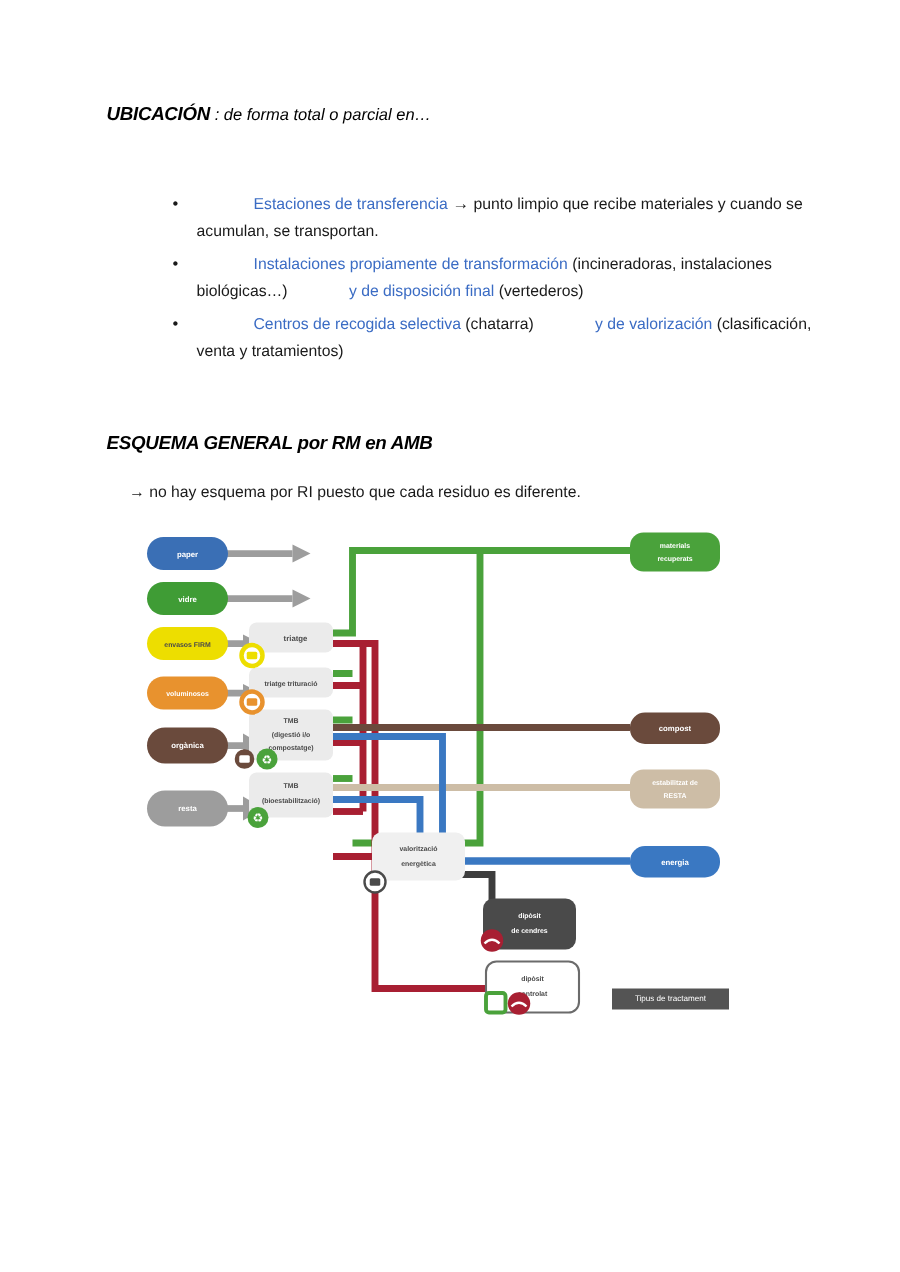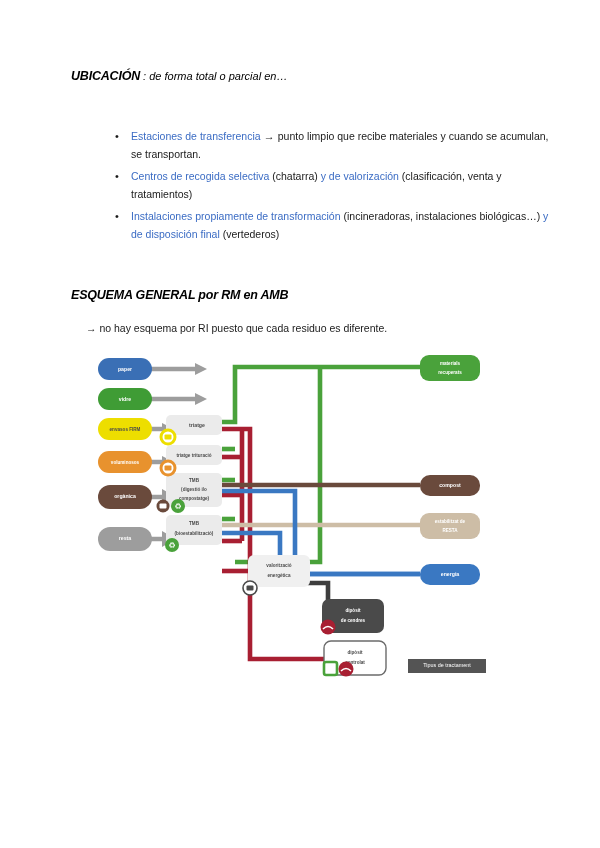--- a/index.html
+++ b/index.html
@@ -72,20 +72,21 @@
     content: "\2022";
     position: absolute;
     left: -16px;
     top: 0;
     font-size: 11px;
     color: #1a1a1a;
   }
   .blue-term {
     color: #3b6cc4;
     font-family: "Liberation Sans", sans-serif;
+    margin-left: 38px;
   }
   .arrow-glyph { font-size: 11px; }
 
   
   #diagram {
     position: absolute;
     top: 349px;
     left: 90px;
     width: 412px;
     height: 332px;
@@ -117,24 +118,24 @@
 
   <div class="heading" id="heading-ubicacion">
     <span>UBICACIÓN</span><span class="normal"> : de forma total o parcial en…</span>
   </div>
 
   <ul class="bullets">
     <li>
       <span class="blue-term">Estaciones de transferencia</span><span class="arrow-glyph"> → </span><span>punto limpio que recibe materiales y cuando se acumulan, se transportan.</span>
     </li>
     <li>
-      <span class="blue-term">Centros de recogida selectiva</span><span> (chatarra) </span><span class="blue-term">y de valorización</span><span> (clasificación, venta y tratamientos)</span>
+      <span class="blue-term">Instalaciones propiamente de transformación</span><span> (incineradoras, instalaciones biológicas…)</span><span class="blue-term"> y de disposición final</span><span> (vertederos)</span>
     </li>
     <li>
-      <span class="blue-term">Instalaciones propiamente de transformación</span><span> (incineradoras, instalaciones biológicas…)</span><span class="blue-term"> y de disposición final</span><span> (vertederos)</span>
+      <span class="blue-term">Centros de recogida selectiva</span><span> (chatarra) </span><span class="blue-term">y de valorización</span><span> (clasificación, venta y tratamientos)</span>
     </li>
   </ul>
 
   <div class="heading" id="heading-esquema">
     <span>ESQUEMA GENERAL por RM en AMB</span>
   </div>
 
   <div class="intro-line">→ no hay esquema por RI puesto que cada residuo es diferente.</div>
 
   <div id="diagram">

